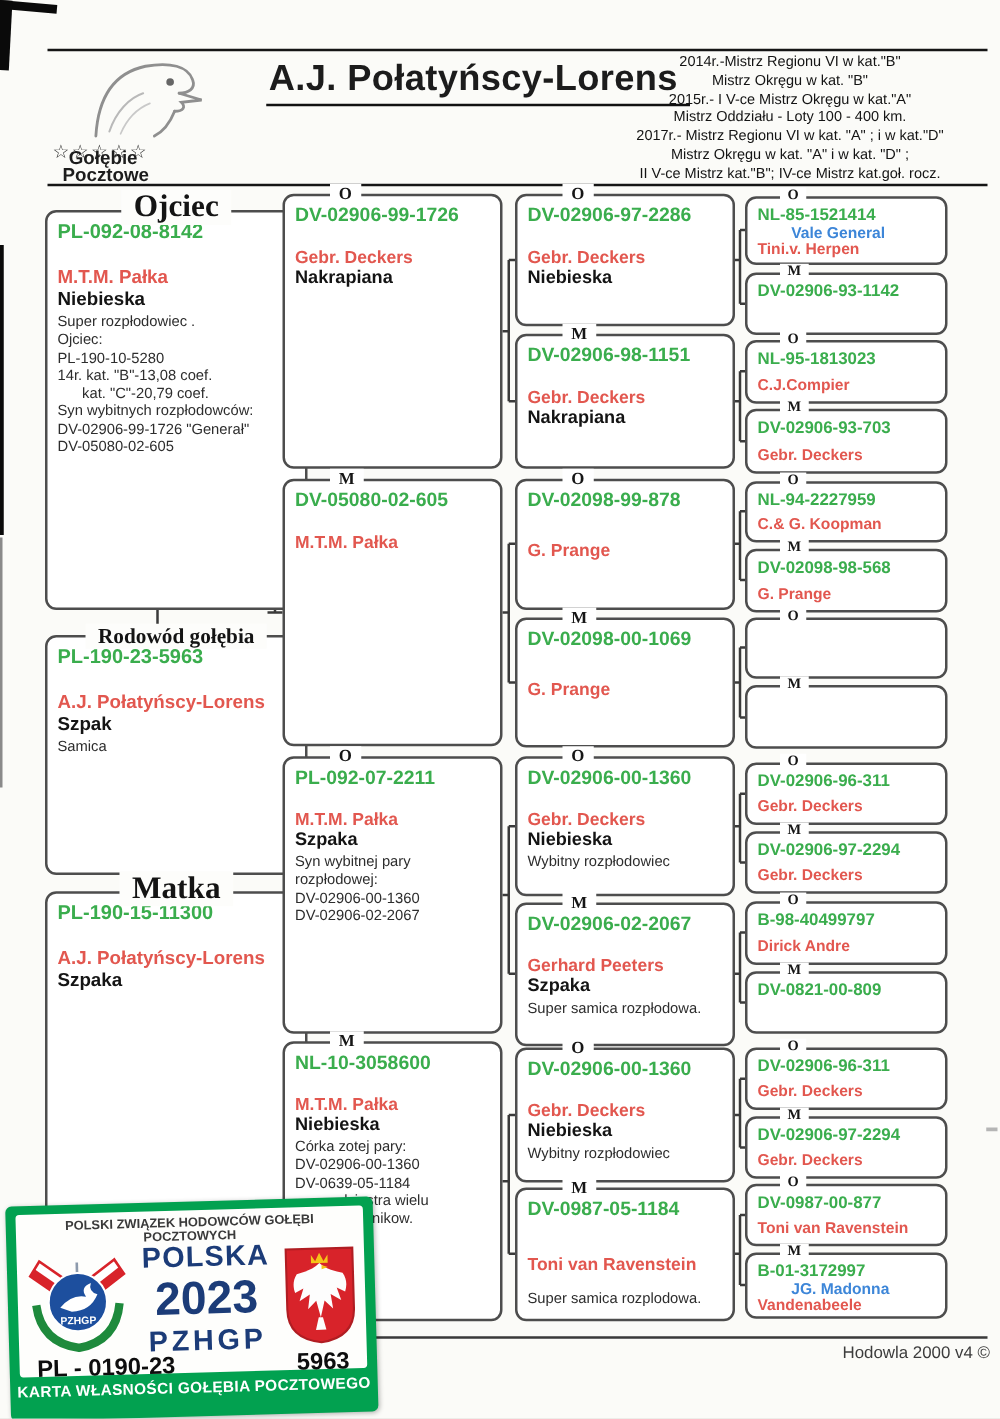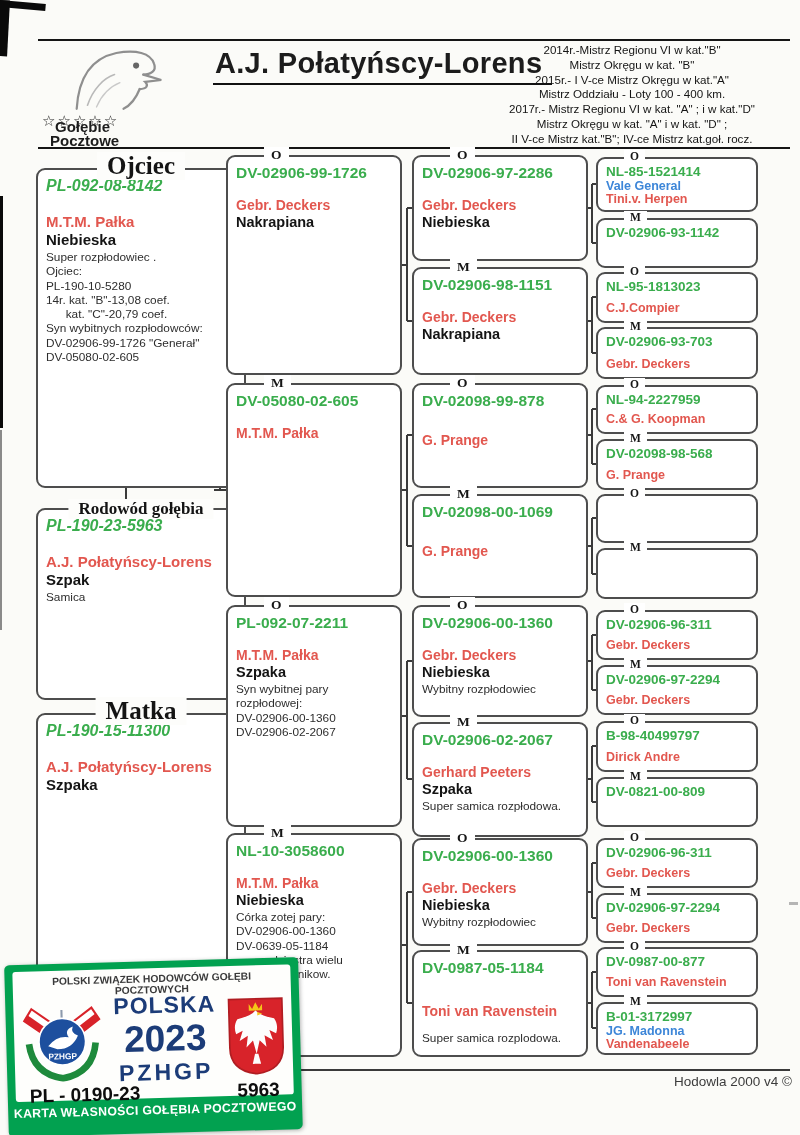--- a/index.html
+++ b/index.html
@@ -24,26 +24,26 @@
   .c3{left:412px;width:176px;}
   .g4{left:596px;width:162px;display:flex;flex-direction:column;padding:5px 8px 6px;}
   .ptitle{position:absolute;top:-18px;left:50%;transform:translateX(-50%);background:#fdfdfb;
           padding:0 10px;font-family:"Liberation Serif",serif;font-weight:bold;font-size:25px;
           white-space:nowrap;color:#141414;}
   #subject .ptitle{font-size:17px;top:-11px;}
   .om{position:absolute;top:-10px;left:36px;background:#fff;padding:0 7px;
       font-family:"Liberation Serif",serif;font-weight:bold;font-size:13.5px;color:#161616;}
   .g4 .om{left:26px;top:-9px;font-size:11.5px;padding:0 6px;}
   .pring{color:#3aad4d;font-weight:bold;font-size:15.5px;}
-  .c1 .pring{font-size:16px;font-style:italic;}
+  .c1 .pring{font-size:16px;}
   .g4 .pring{font-size:13.5px;line-height:15px;}
   .powner{color:#e2574f;font-weight:bold;font-size:14px;margin-top:15px;line-height:16px;}
   .c1 .powner{font-size:15px;margin-top:19px;}
   .g4 .powner{font-size:12.5px;margin-top:auto;line-height:13.5px;}
-  .pblue{color:#3d86d8;font-weight:bold;font-size:12.5px;line-height:14px;}
+  .pblue{color:#3d86d8;font-weight:bold;font-size:12.5px;line-height:14px;margin-left:27px;}
   .pstrain{font-weight:bold;font-size:14.5px;color:#141414;margin-top:1px;}
   .c1 .pstrain{font-size:15px;}
   .pnotes{font-size:11.8px;line-height:14.3px;color:#2d2d2d;white-space:pre-wrap;margin-top:2px;}
   .pblue:empty,.powner:empty,.pstrain:empty,.pnotes:empty{display:none;}
   #g2b2 .pnotes{margin-top:62px;}
   #g3b3 .powner,#g3b4 .powner{margin-top:22px;}
   #g3b8 .powner{margin-top:26px;}
   #g3b8 .pnotes{margin-top:12px;}
   .connectors{position:absolute;left:0;top:0;z-index:1;}
   

